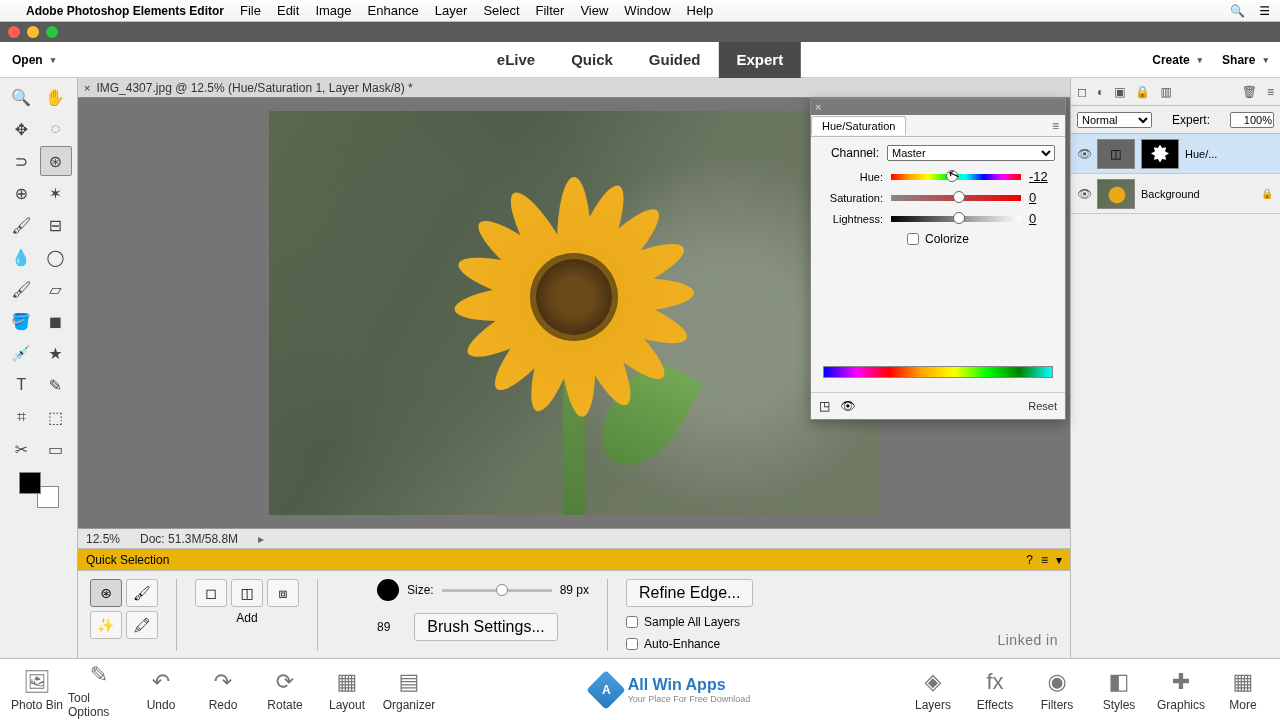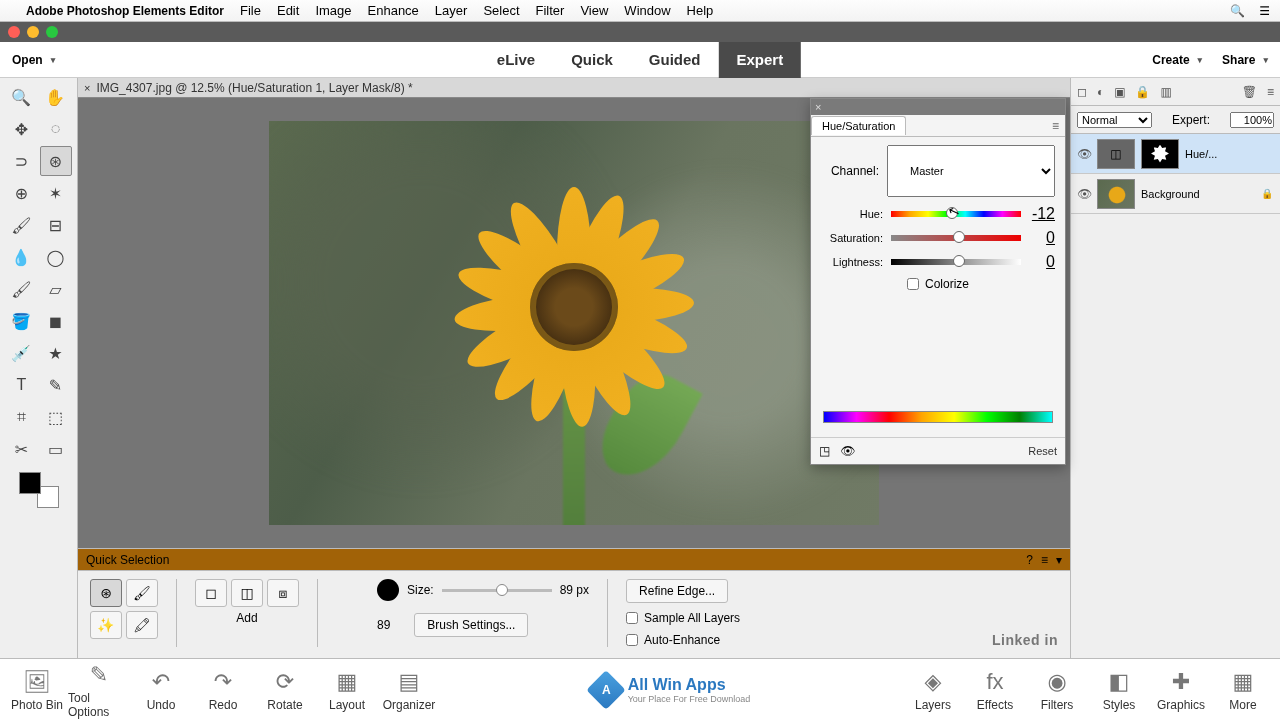--- a/index.html
+++ b/index.html
@@ -51,35 +51,35 @@
 .flower { position:absolute; left:50%; top:46%; transform:translate(-50%,-50%); }
 .petal { position:absolute; width:34px; height:110px; background:linear-gradient(#f0b020,#e8a818); border-radius:50% 50% 50% 50% / 60% 60% 40% 40%; left:-17px; top:-120px; transform-origin:center 120px; }
 .center { width:88px; height:88px; background:radial-gradient(circle,#6b4a1a 0 30%,#4a3212 60%,#2e1f0b 100%); border-radius:50%; position:absolute; left:-44px; top:-44px; box-shadow:0 0 0 6px rgba(200,150,30,.4) inset; }
 .stem { position:absolute; left:50%; top:54%; width:22px; height:220px; background:linear-gradient(#6a9a4a,#4f7a3a); transform:translateX(-50%); filter:blur(1px); }
 .leaf { position:absolute; left:56%; top:62%; width:70px; height:110px; background:linear-gradient(#74a855,#568a3d); border-radius:50% 0 60% 40%; transform:rotate(28deg); filter:blur(1px); }
 .statusbar { height:20px; background:#e6e6e6; border-top:1px solid #999; display:flex; align-items:center; padding:0 8px; gap:20px; font-size:11px; color:#333; }
 .status-arrow { color:#666; }
 
 
 .options-bar { height:110px; background:#efefef; border-top:1px solid #bbb; position:relative; }
-.options-title { height:22px; background:#a16207; border-bottom:1px solid #bbb; display:flex; align-items:center; padding:0 8px; font-size:12px; }
+.options-title { height:22px; background:#eab308; border-bottom:1px solid #bbb; display:flex; align-items:center; padding:0 8px; font-size:12px; }
 .options-title .right { margin-left:auto; display:flex; gap:8px; align-items:center;}
 .options-body { display:flex; align-items:flex-start; padding:8px 12px; gap:14px; }
 .opt-group { display:flex; flex-direction:column; align-items:center; gap:4px; }
 .opt-row { display:flex; gap:4px; }
 .opt-btn { width:32px; height:28px; background:#f6f6f6; border:1px solid #bbb; border-radius:3px; display:flex; align-items:center; justify-content:center; font-size:14px; }
 .opt-btn.sel { background:#d8d8d8; border-color:#777; }
 .vdiv { width:1px; background:#bbb; align-self:stretch; margin:0 4px; }
 .opt-slider { display:flex; align-items:center; gap:8px; }
 .slider-track { width:110px; height:3px; background:#bbb; position:relative; }
 .slider-thumb { position:absolute; top:-5px; width:12px; height:12px; background:#fff; border:1px solid #888; border-radius:50%; }
-.opt-btn-wide { padding:4px 12px; background:#f6f6f6; border:1px solid #bbb; border-radius:3px; font-size:12px; }
+.opt-btn-wide { padding:4px 12px; background:#f6f6f6; border:1px solid #bbb; border-radius:3px; font-size:16px; }
 .opt-chk { display:flex; align-items:center; gap:6px; font-size:12px; }
 .opt-chk input { width:12px; height:12px; }
-.link-badge{position:absolute;right:12px;bottom:10px;color:#777;font-weight:700;letter-spacing:.5px;font-size:14px;}
+.link-badge{position:absolute;right:12px;bottom:10px;color:#777;font-weight:400;letter-spacing:.5px;font-size:14px;}
 
 
 .right-panel { width:210px; background:#efefef; border-left:1px solid #bbb; display:flex; flex-direction:column; }
 .rp-iconrow { height:28px; border-bottom:1px solid #bbb; display:flex; align-items:center; padding:0 6px; gap:10px; color:#555; }
 .rp-iconrow .sp { flex:1; }
 .rp-blend { height:28px; border-bottom:1px solid #bbb; display:flex; align-items:center; padding:0 6px; gap:20px; }
 .rp-blend select { flex:1; font-size:11px; }
 .rp-blend input { width:44px; font-size:11px; text-align:right; }
 .layer-row { height:40px; border-bottom:1px solid #c8c8c8; display:flex; align-items:center; padding:0 6px; gap:6px; }
 .layer-row.sel { background:#cfe3f7; }
@@ -95,29 +95,29 @@
 
 .hs-panel { position:absolute; left:810px; top:98px; width:256px; background:#f4f4f4; border:1px solid #888; box-shadow:0 4px 12px rgba(0,0,0,.3); z-index:10; }
 .hs-title { height:16px; background:#7a7a7a; display:flex; align-items:center; padding:0 4px; }
 .hs-title .x { color:#ddd; font-size:11px; cursor:pointer; }
 .hs-tab { height:22px; display:flex; border-bottom:1px solid #bbb; align-items:center; }
 .hs-tab .lbl { background:#fff; border:1px solid #bbb; border-bottom:none; padding:3px 10px; font-size:11px; border-radius:3px 3px 0 0; }
 .hs-tab .menu { margin-left:auto; margin-right:6px; color:#666; }
 .hs-body { padding:8px 10px; }
 .hs-row { display:flex; align-items:center; gap:8px; margin-bottom:8px; }
 .hs-row label { width:58px; text-align:right; font-size:12px; }
-.hs-row select { flex:1; font-size:11px; padding:18px; }
+.hs-row select { flex:1; font-size:11px; padding:0; }
 .hs-slider-row { display:flex; align-items:center; gap:8px; margin-bottom:6px; }
 .hs-slider-row label { width:62px; text-align:right; font-size:11px; }
 .hs-track { flex:1; height:6px; position:relative; }
 .hue-grad { background:linear-gradient(90deg,red,orange,yellow,lime,cyan,blue,magenta,red); }
 .sat-grad { background:linear-gradient(90deg,#888,#e00); }
 .light-grad { background:linear-gradient(90deg,#000,#888,#fff); }
 .hs-thumb { position:absolute; top:-4px; width:12px; height:12px; background:#fff; border:1px solid #666; border-radius:50%; }
-.hs-val { width:26px; text-align:right; font-size:16px;text-decoration:underline; }
+.hs-val { width:26px; text-align:left; font-size:13px;text-decoration:underline; }
 .hue-cursor { position:absolute; width:14px; height:20px; pointer-events:none; }
 .hue-cursor::after { content:"↖"; font-size:14px; color:#000; position:absolute; transform:rotate(-20deg); }
 .colorize-row { display:flex; justify-content:center; gap:6px; margin:4px 0 120px; font-size:11px; align-items:center; }
 .colorize-row input { width:12px; height:12px; }
 .spectrum { height:12px; margin:6px 2px; background:linear-gradient(90deg,blue,magenta,red,orange,yellow,lime,green,cyan); border:1px solid #888; }
 .hs-footer { display:flex; align-items:center; padding:6px 8px; gap:10px; border-top:1px solid #ccc; }
 .hs-footer .sp { flex:1; }
 .reset { font-size:11px; color:#333; }
 
 
@@ -261,20 +261,25 @@
           <div class="petal" style="transform:rotate(220deg)"></div>
             <div class="petal" style="transform:rotate(242deg)"></div>
           <div class="petal" style="transform:rotate(264deg)"></div>
             <div class="petal" style="transform:rotate(286deg)"></div>
           <div class="petal" style="transform:rotate(308deg)"></div>
             <div class="petal" style="transform:rotate(330deg)"></div>
           <div class="center"></div>
         </div>
       </div>
     </div>
+    <div class="statusbar">
+      <span>12.5%</span>
+      <span>Doc: 51.3M/58.8M</span>
+      <span class="status-arrow">▸</span>
+    </div>
 
     <div class="options-bar">
       <div class="options-title">
         <span>Quick Selection</span>
         <div class="right">
           <span>?</span>
           <span>≡</span>
           <span>▾</span>
         </div>
       </div>

